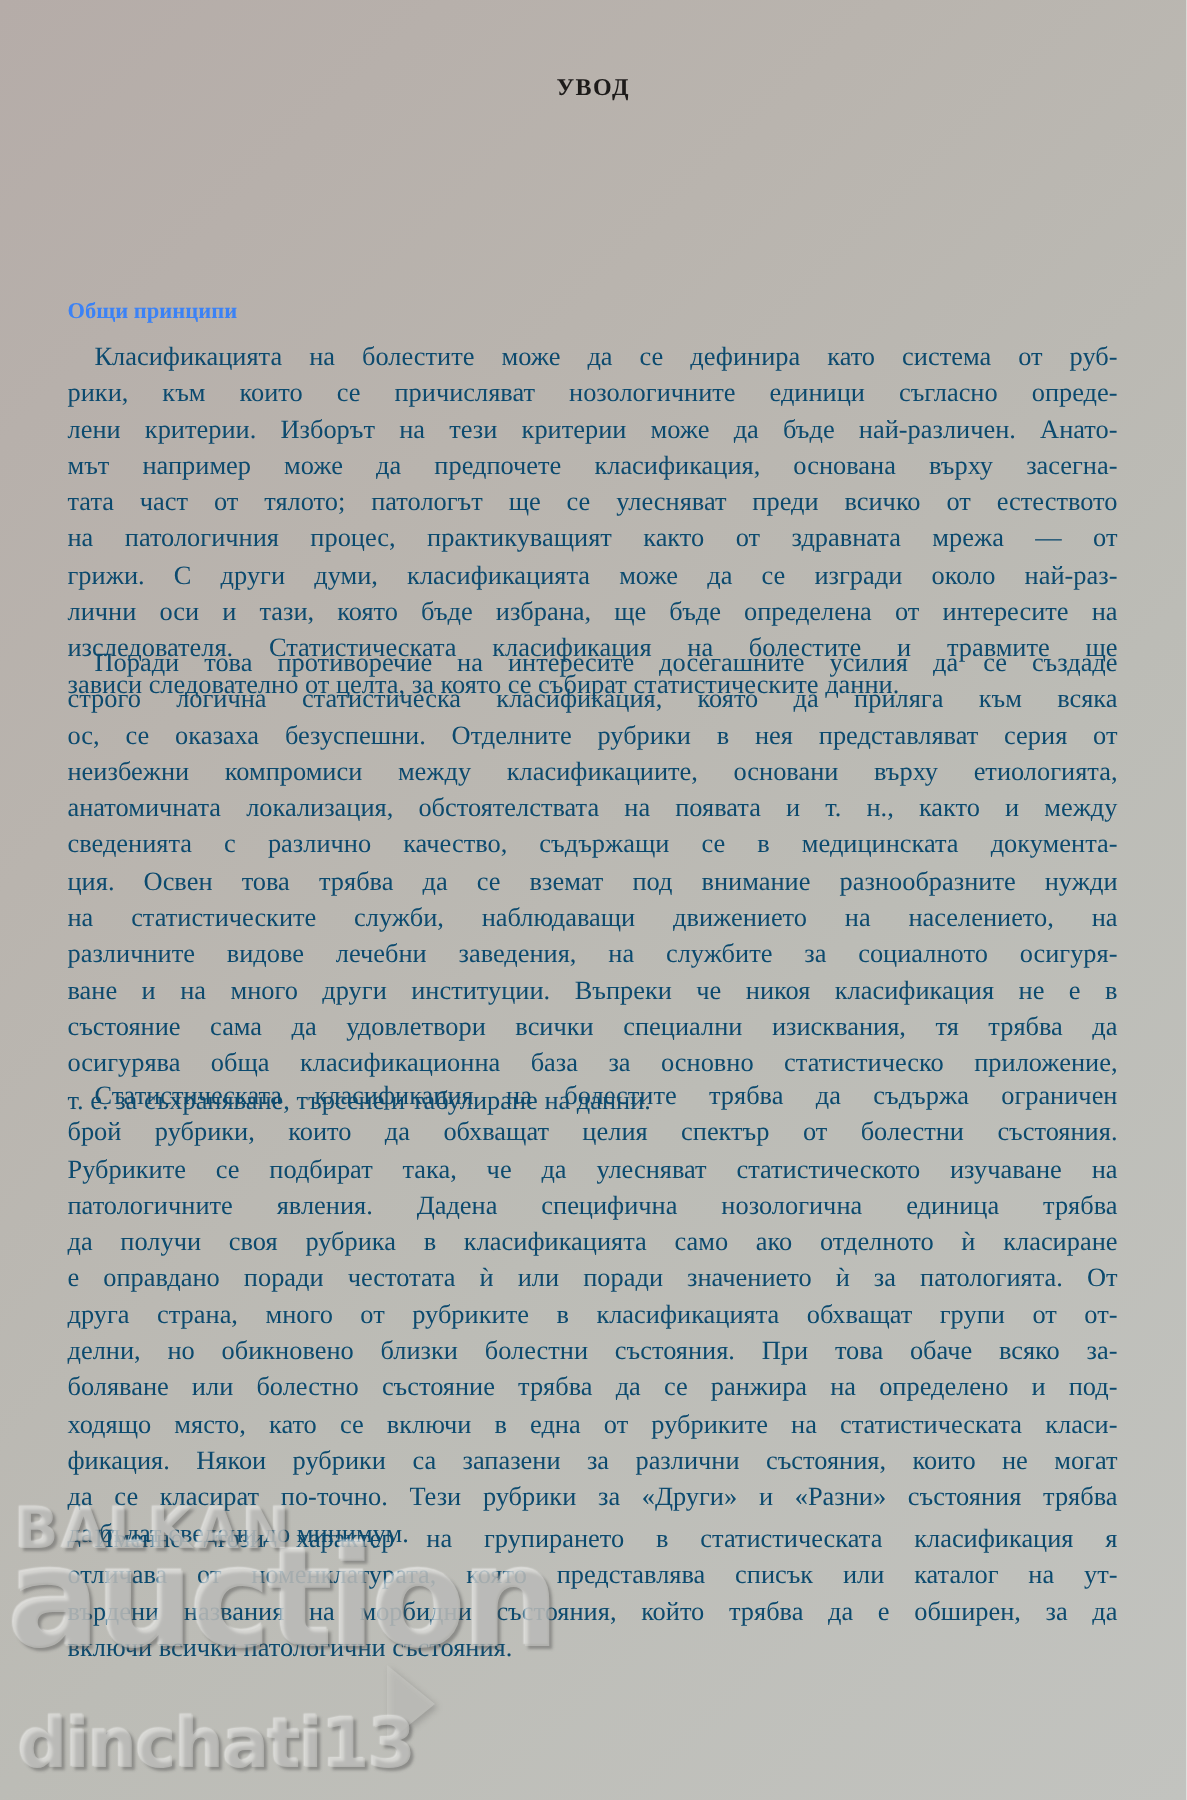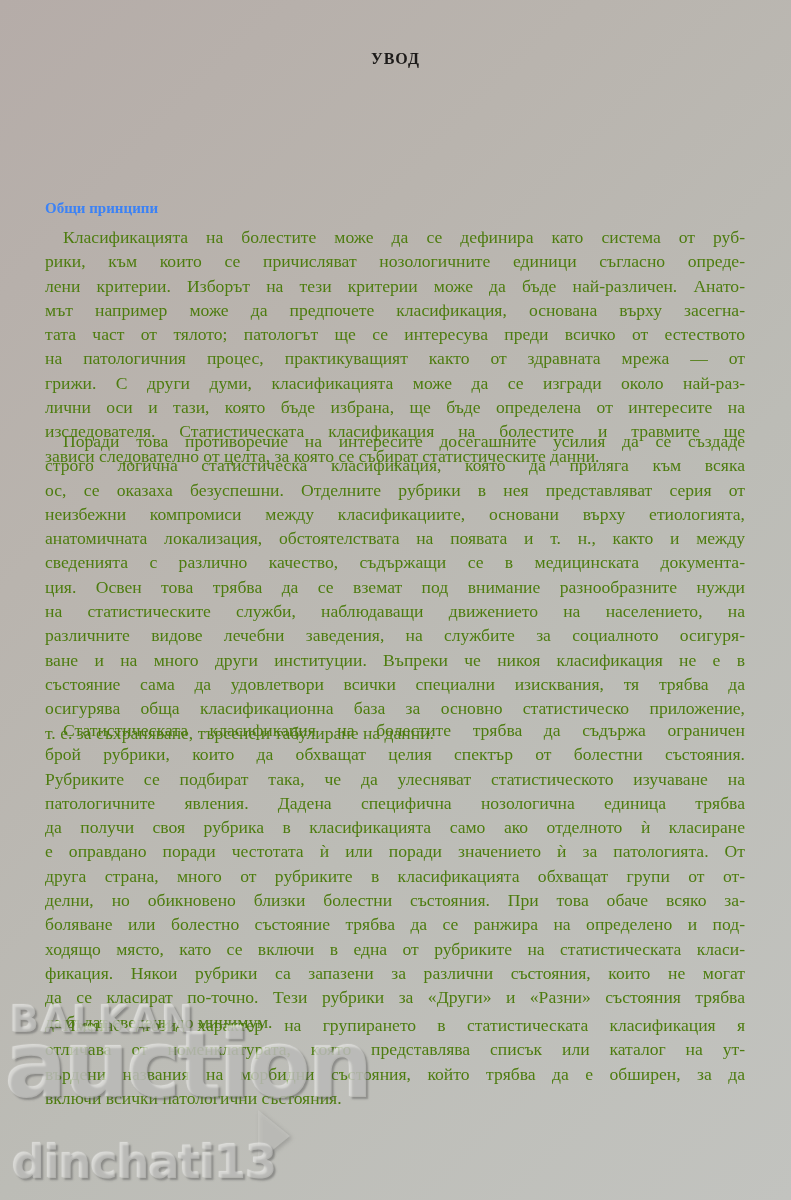--- a/index.html
+++ b/index.html
@@ -15,21 +15,21 @@
     font-family: "Liberation Serif", serif; font-weight: bold; font-size: 16px;
     letter-spacing: 1px; color: #1d1b1a;
   }
   .section-heading {
     position: absolute; top: 200px; left: 45px;
     font-weight: bold; font-size: 15px; color: #3b82f6;
   }
   .para {
     position: absolute; left: 45px; width: 700px;
     font-size: 17.6px; line-height: 24.3px; text-align: justify; margin: 0;
-    color: #4d7c0f;
+    color: #0c4a6e;
   }
   .line { display: block; text-align: justify; text-align-last: justify; white-space: nowrap; }
   .line.last { text-align-last: left; }
   .indent { padding-left: 18px; }
   #p1 { top: 225px; }
   #p2 { top: 429px; }
   #p3 { top: 718px; }
   #p4 { top: 1013px; }
   .wm { position: absolute; font-family: "DejaVu Sans", sans-serif; font-weight: bold;
         color: rgba(210,210,205,0.55); text-shadow: 2px 2px 2px rgba(80,80,80,0.45), -1px -1px 1px rgba(255,255,255,0.5); }
@@ -46,21 +46,21 @@
 
 <div class="page">
   <div class="title">УВОД</div>
   <div class="section-heading">Общи принципи</div>
 
   <div class="para" id="p1">
       <span class="line indent">Класификацията на болестите може да се дефинира като система от руб-</span>
       <span class="line">рики, към които се причисляват нозологичните единици съгласно опреде-</span>
       <span class="line">лени критерии. Изборът на тези критерии може да бъде най-различен. Анато-</span>
       <span class="line">мът например може да предпочете класификация, основана върху засегна-</span>
-      <span class="line">тата част от тялото; патологът ще се интересува преди всичко от естеството</span>
+      <span class="line">тата част от тялото; патологът ще се улесняват преди всичко от естеството</span>
       <span class="line">на патологичния процес, практикуващият както от здравната мрежа — от</span>
       <span class="line">грижи. С други думи, класификацията може да се изгради около най-раз-</span>
       <span class="line">лични оси и тази, която бъде избрана, ще бъде определена от интересите на</span>
       <span class="line">изследователя. Статистическата класификация на болестите и травмите ще</span>
       <span class="line last">зависи следователно от целта, за която се събират статистическите данни.</span>
     </div>
   <div class="para" id="p2">
       <span class="line indent">Поради това противоречие на интересите досегашните усилия да се създаде</span>
       <span class="line">строго логична статистическа класификация, която да прилягa към всяка</span>
       <span class="line">ос, се оказаха безуспешни. Отделните рубрики в нея представляват серия от</span>

